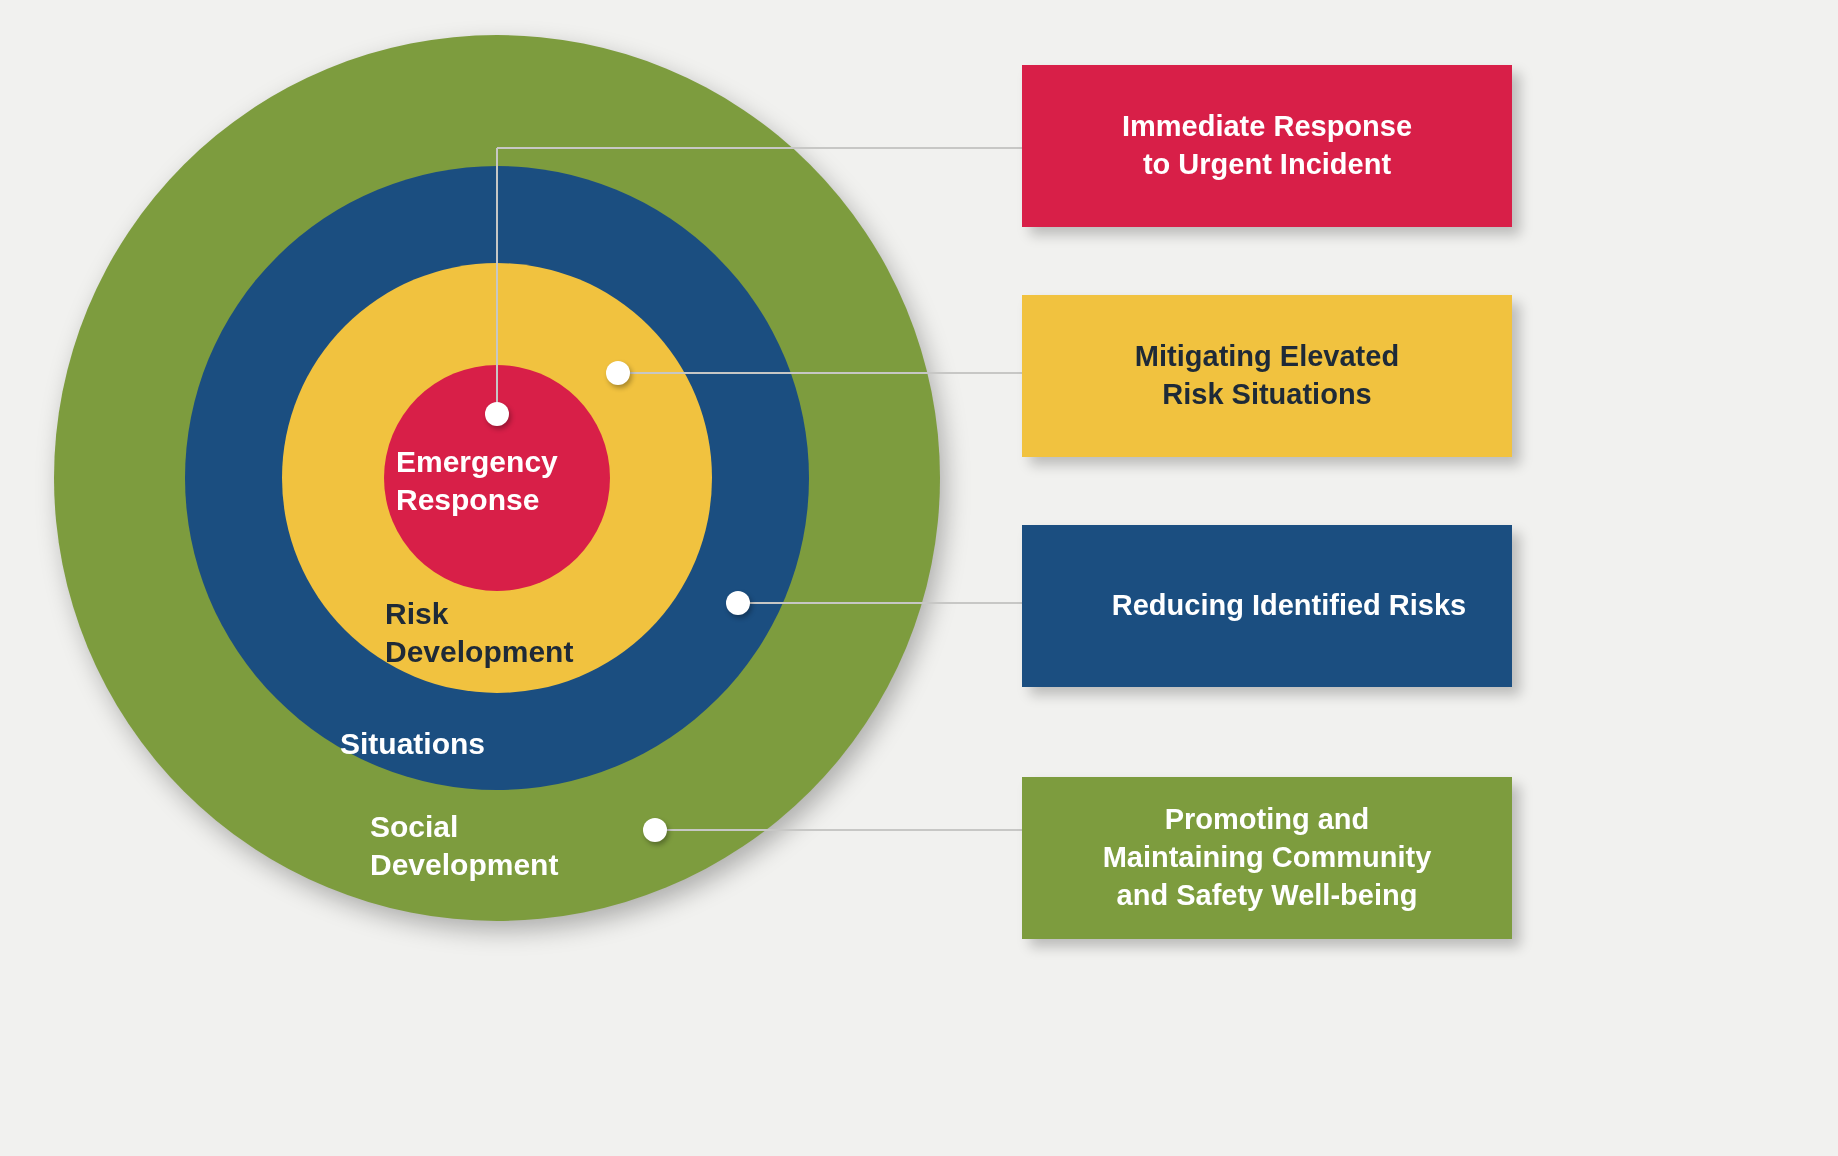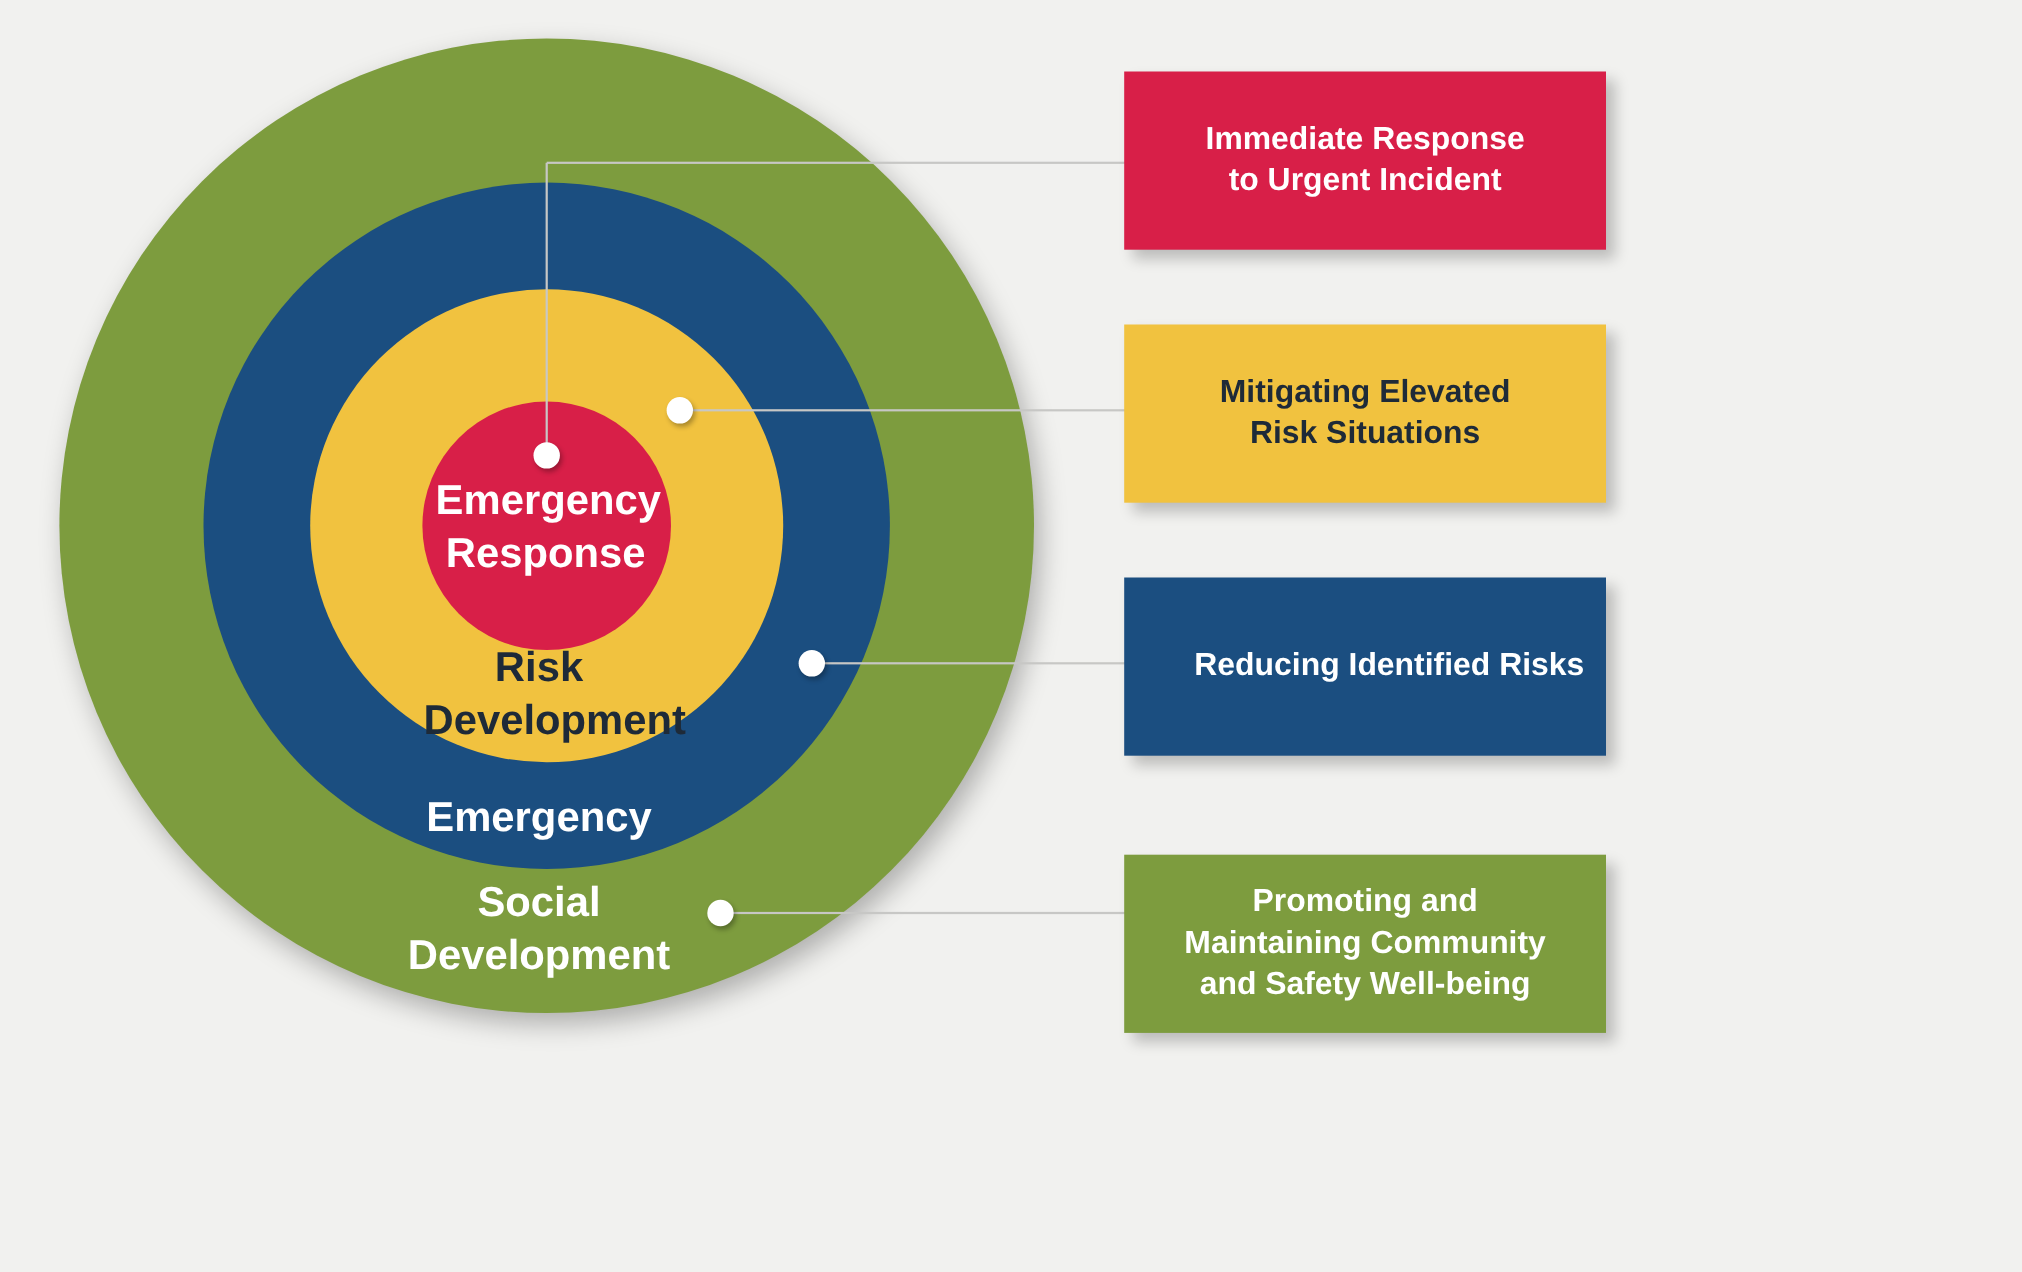--- a/index.html
+++ b/index.html
@@ -19,23 +19,23 @@
     border-radius: 50%;
   }
   .ring-outer   { left: 54px;  top: 35px;  width: 886px; height: 886px; box-shadow: 6px 10px 24px rgba(0,0,0,0.28); }
   .ring-blue    { left: 185px; top: 166px; width: 624px; height: 624px; }
   .ring-yellow  { left: 282px; top: 263px; width: 430px; height: 430px; }
   .ring-red     { left: 384px; top: 365px; width: 226px; height: 226px; }
 
   .ring-label {
     position: absolute;
     transform: translate(-50%, -50%);
-    text-align: center;
+    text-align: left;
     font-weight: 700;
-    font-size: 38px;
+    font-size: 30px;
     line-height: 1.25;
     text-wrap: balance;
     z-index: 5;
   }
   .lbl-emergency  { left: 496px; top: 480px; width: 200px; }
   .lbl-risk       { left: 490px; top: 632px; width: 210px; }
   .lbl-prevention { left: 490px; top: 744px; width: 300px; }
   .lbl-social     { left: 490px; top: 845px; width: 240px; }
 
   .connector {
@@ -61,21 +61,21 @@
     z-index: 9;
   }
   .dot-1 { left: 497px; top: 414px; }
   .dot-2 { left: 618px; top: 373px; }
   .dot-3 { left: 738px; top: 603px; }
   .dot-4 { left: 655px; top: 830px; }
 
   .callout {
     position: absolute;
     left: 1022px;
-    width: 438px;
+    width: 490px;
     height: 162px;
     display: flex;
     align-items: center;
     justify-content: center;
     box-shadow: 8px 8px 12px rgba(0,0,0,0.22);
     z-index: 10;
   }
   .callout-1 { top: 65px; }
   .callout-2 { top: 295px; }
   .callout-3 { top: 525px; padding-left: 44px; }
@@ -94,21 +94,21 @@
 
 <div class="stage" style="background-color: rgb(241, 241, 239);">
 
   <div class="circle ring-outer" style="background-color: rgb(125, 156, 62);"></div>
   <div class="circle ring-blue" style="background-color: rgb(27, 78, 128);"></div>
   <div class="circle ring-yellow" style="background-color: rgb(241, 194, 63);"></div>
   <div class="circle ring-red" style="background-color: rgb(216, 31, 72);"></div>
 
   <div class="ring-label lbl-emergency" style="color: rgb(255, 255, 255);">Emergency Response</div>
   <div class="ring-label lbl-risk" style="color: rgb(30, 42, 56);">Risk Development</div>
-  <div class="ring-label lbl-prevention" style="color: rgb(255, 255, 255);">Emergency</div>
+  <div class="ring-label lbl-prevention" style="color: rgb(255, 255, 255);">Situations</div>
   <div class="ring-label lbl-social" style="color: rgb(255, 255, 255);">Social Development</div>
 
   <div class="connector line-v line-1v" style="background-color: rgb(199, 199, 197);"></div>
   <div class="connector line-h line-1h" style="background-color: rgb(199, 199, 197);"></div>
   <div class="connector line-h line-2h" style="background-color: rgb(199, 199, 197);"></div>
   <div class="connector line-h line-3h" style="background-color: rgb(199, 199, 197);"></div>
   <div class="connector line-h line-4h" style="background-color: rgb(199, 199, 197);"></div>
 
   <div class="dot dot-1"></div>
   <div class="dot dot-2"></div>

